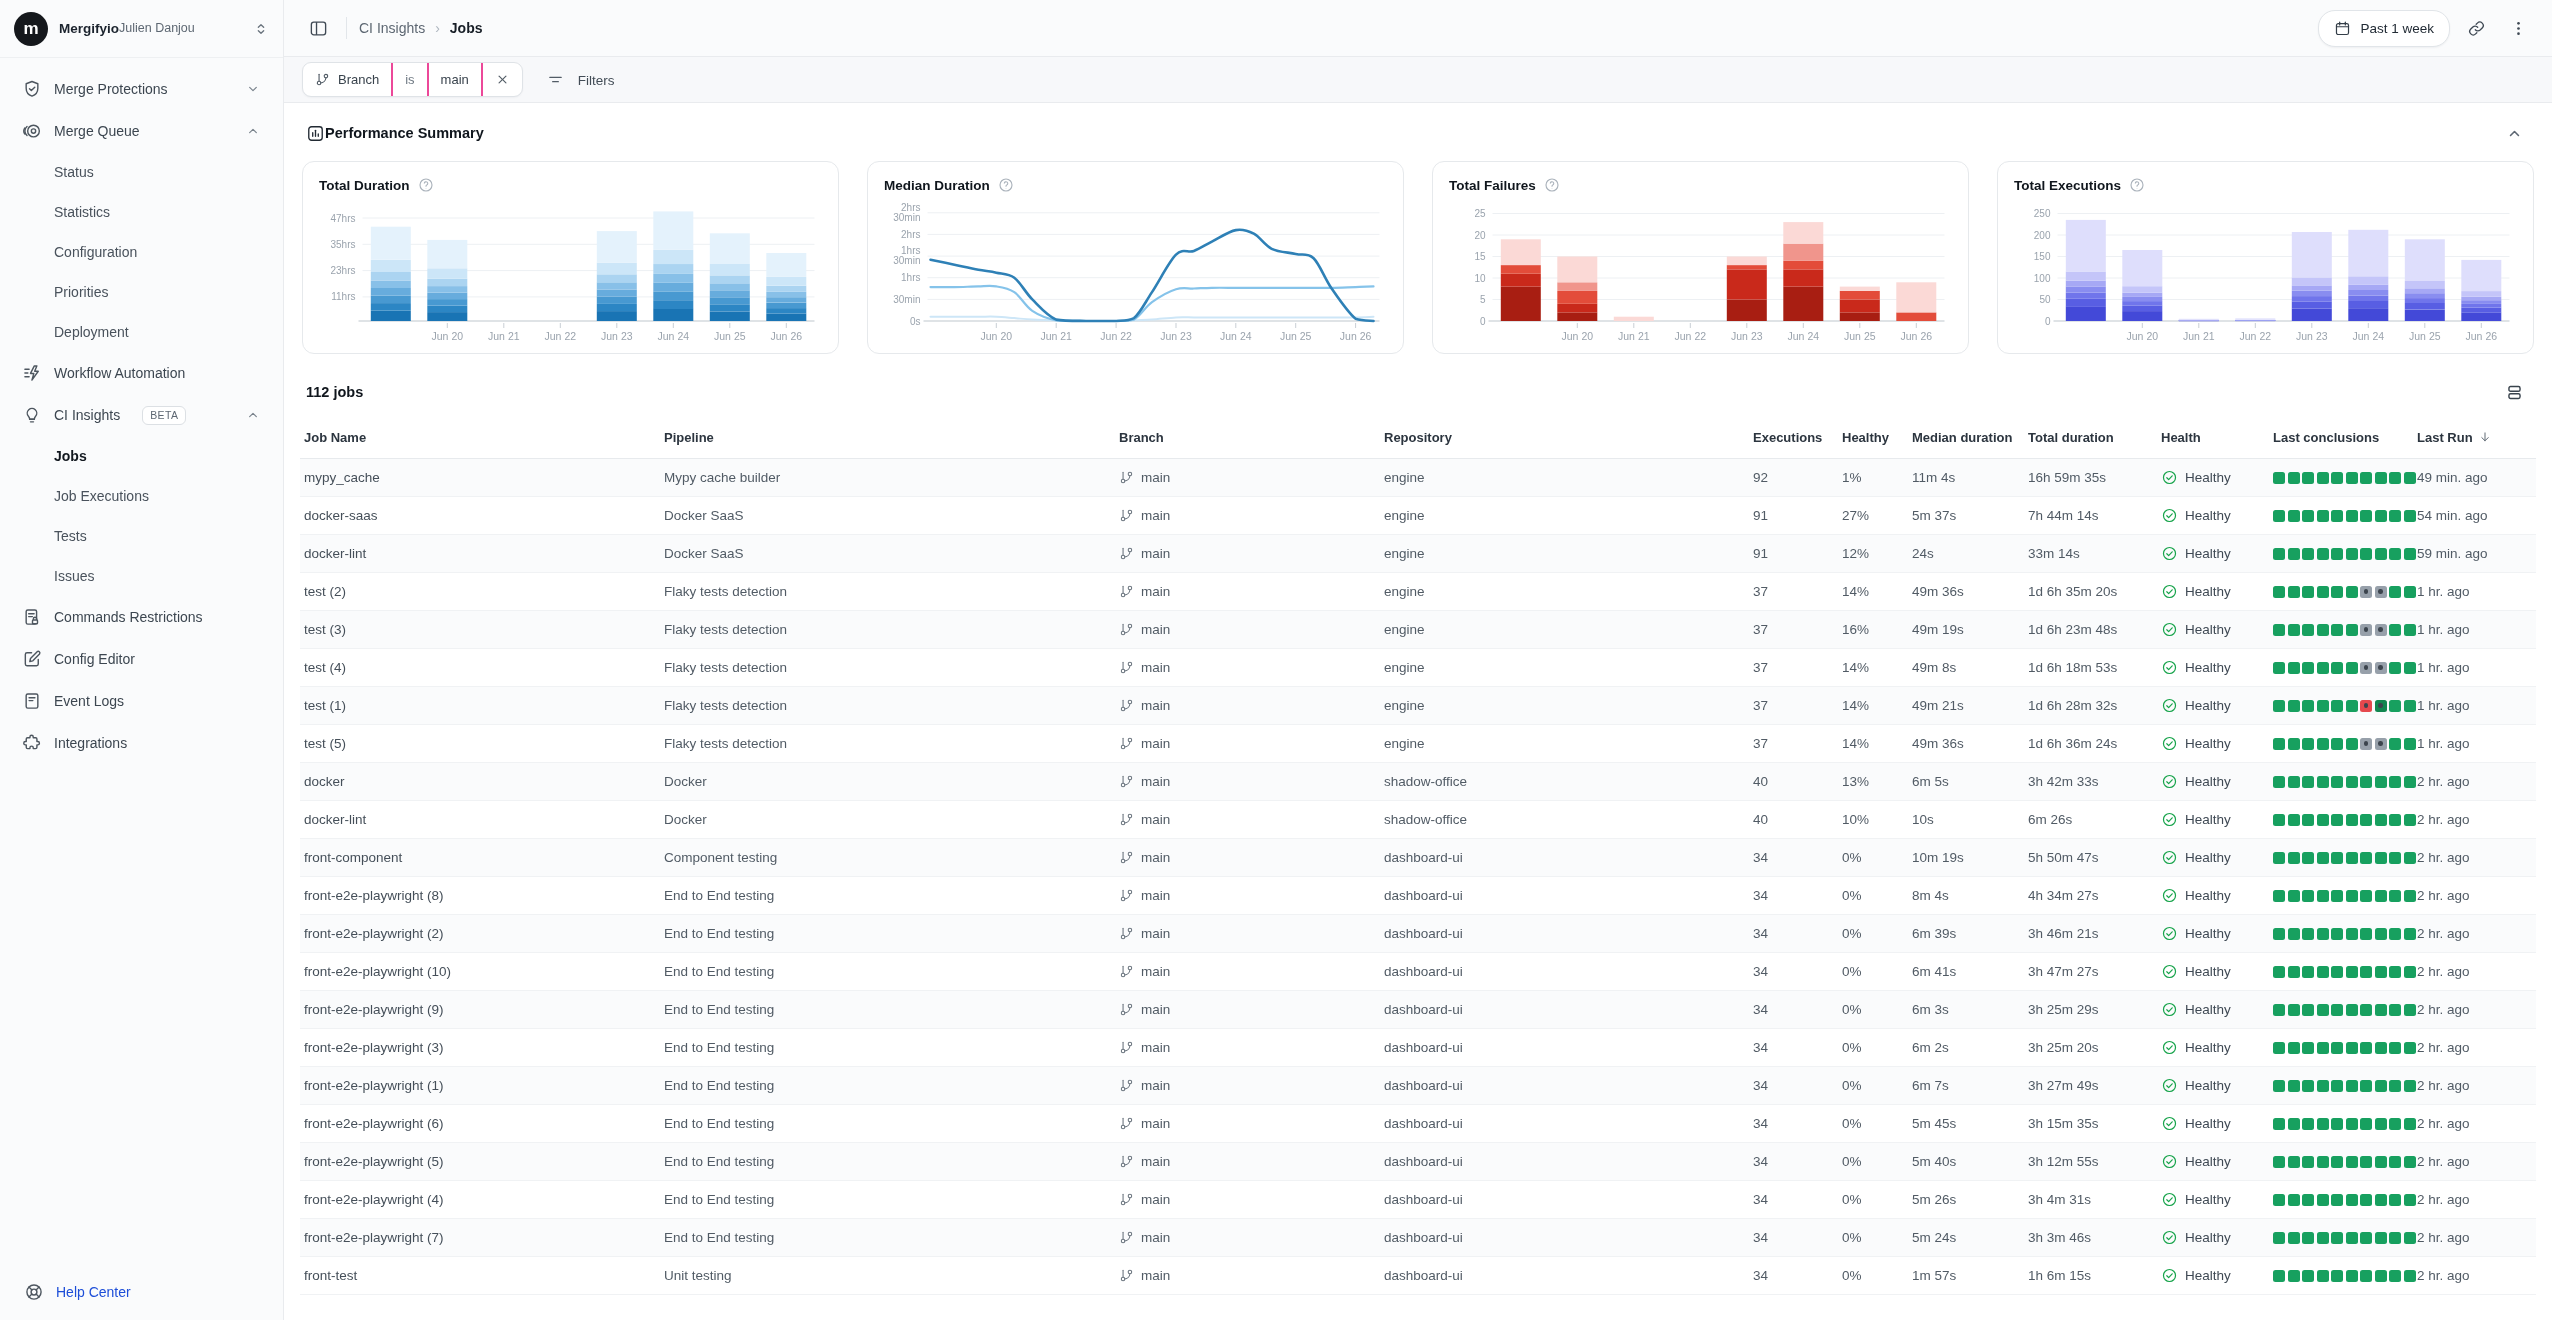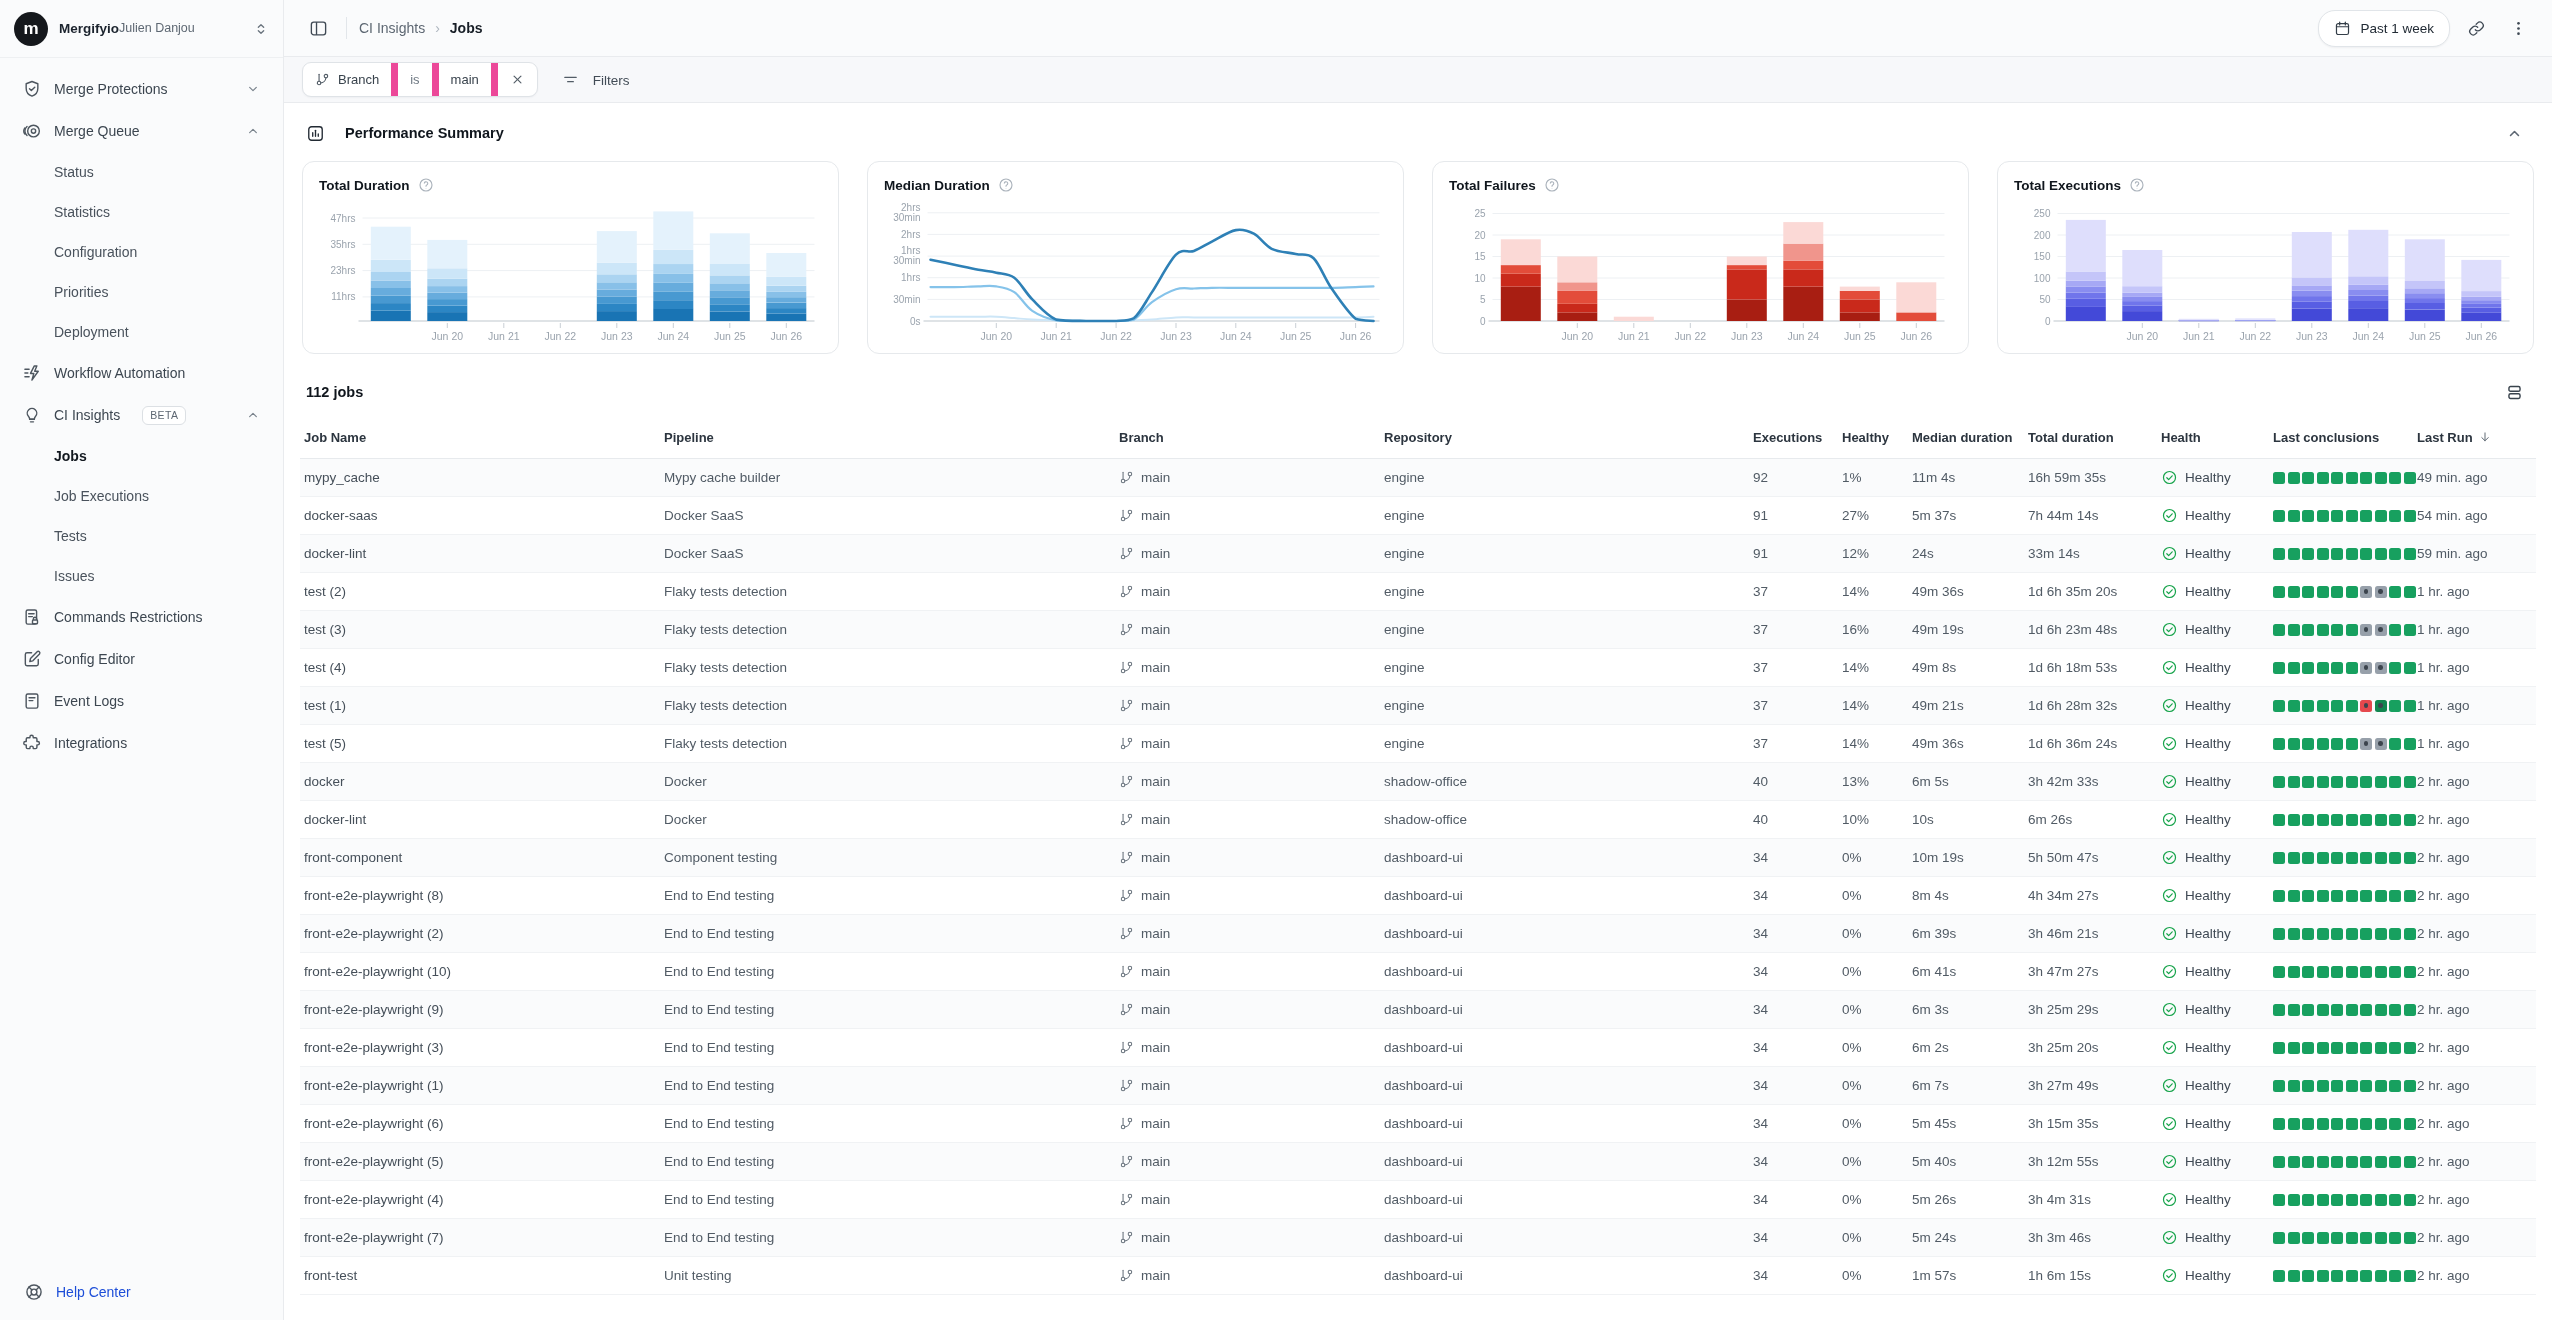--- a/index.html
+++ b/index.html
@@ -50,31 +50,31 @@
   .period{display:flex;align-items:center;gap:9px;height:37px;padding:0 15px;background:#fff;
           border:1px solid #e1e5e9;border-radius:17px;font-size:13.5px;font-weight:400;color:#222b35;
           box-shadow:0 1px 2px rgba(16,24,40,.05);cursor:pointer}
   .period .ic{width:17px;height:17px;color:#343e48}
 
   .filterbar{height:46px;min-height:46px;background:#f7f8fa;border-bottom:1px solid #e9ebee;display:flex;
              align-items:center;gap:24px;padding:0 18px;box-sizing:border-box}
   .chip{display:flex;align-items:center;height:33px;background:#fff;border:1px solid #dfe3e7;border-radius:9px;
         box-shadow:0 1px 2px rgba(16,24,40,.04);overflow:hidden;font-size:13px}
   .chip>span{display:flex;align-items:center;gap:8px;padding:0 12px;height:100%;box-sizing:border-box}
-  .chip>span+span{border-left:7px solid #ec4899}
+  .chip>span+span{border-left:2px solid #ec4899}
   .chip .ic{width:15px;height:15px;color:#525c66}
   .chip-field{color:#39434d}
   .chip-op{color:#707a84}
   .chip-value{color:#39434d}
   .chip-close{color:#5a646e;cursor:pointer}
   .filters{display:flex;align-items:flex-end;gap:14px;font-size:13.5px;color:#424c56;cursor:pointer}
   .filters .ic{width:17px;height:17px;color:#525c66}
 
   .content{flex:1;background:#fff;padding:0 16px;box-sizing:border-box;overflow:hidden}
-  .perf-head{display:flex;align-items:center;gap:20px;padding:14px 6px 10px}
+  .perf-head{display:flex;align-items:center;gap:0;padding:14px 6px 10px}
   .perf-head>.ic{width:19px;height:19px;color:#222a33}
   .perf-title{font-size:14.5px;font-weight:700;color:#10161d}
   .perf-collapse{margin-left:auto;color:#5d6772}
 
   .charts{display:flex;gap:28px;padding:2px 2px 16px}
   .card{flex:1;border:1px solid #e6e9ec;border-radius:12px;background:#fff;padding:13px 16px 4px;
         box-sizing:border-box;min-width:0}
   .cardtitle{display:flex;align-items:center;gap:8px;margin:2px 0 4px;font-size:13.5px;font-weight:700;color:#10161d}
   .help-ic{width:16px;height:16px;color:#aab2bb;cursor:pointer}
   svg.chart{width:100%;height:152px;display:block}

